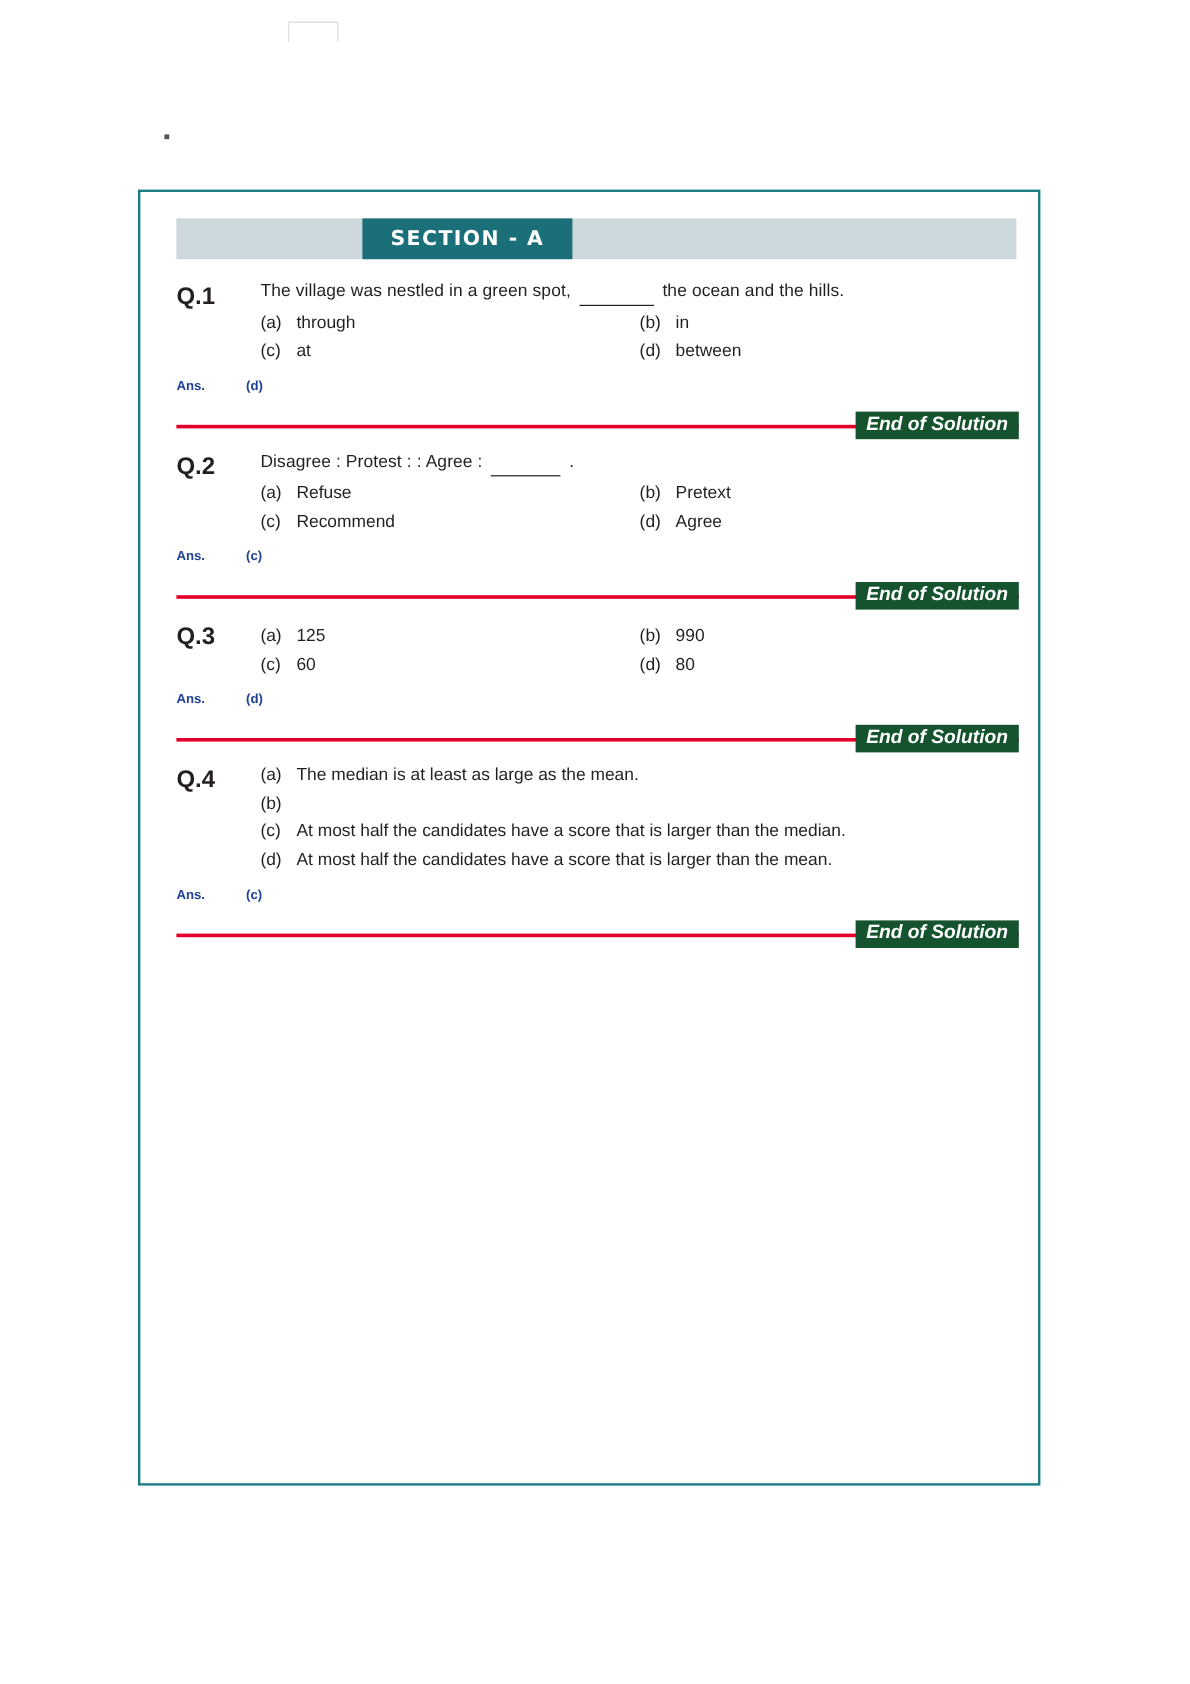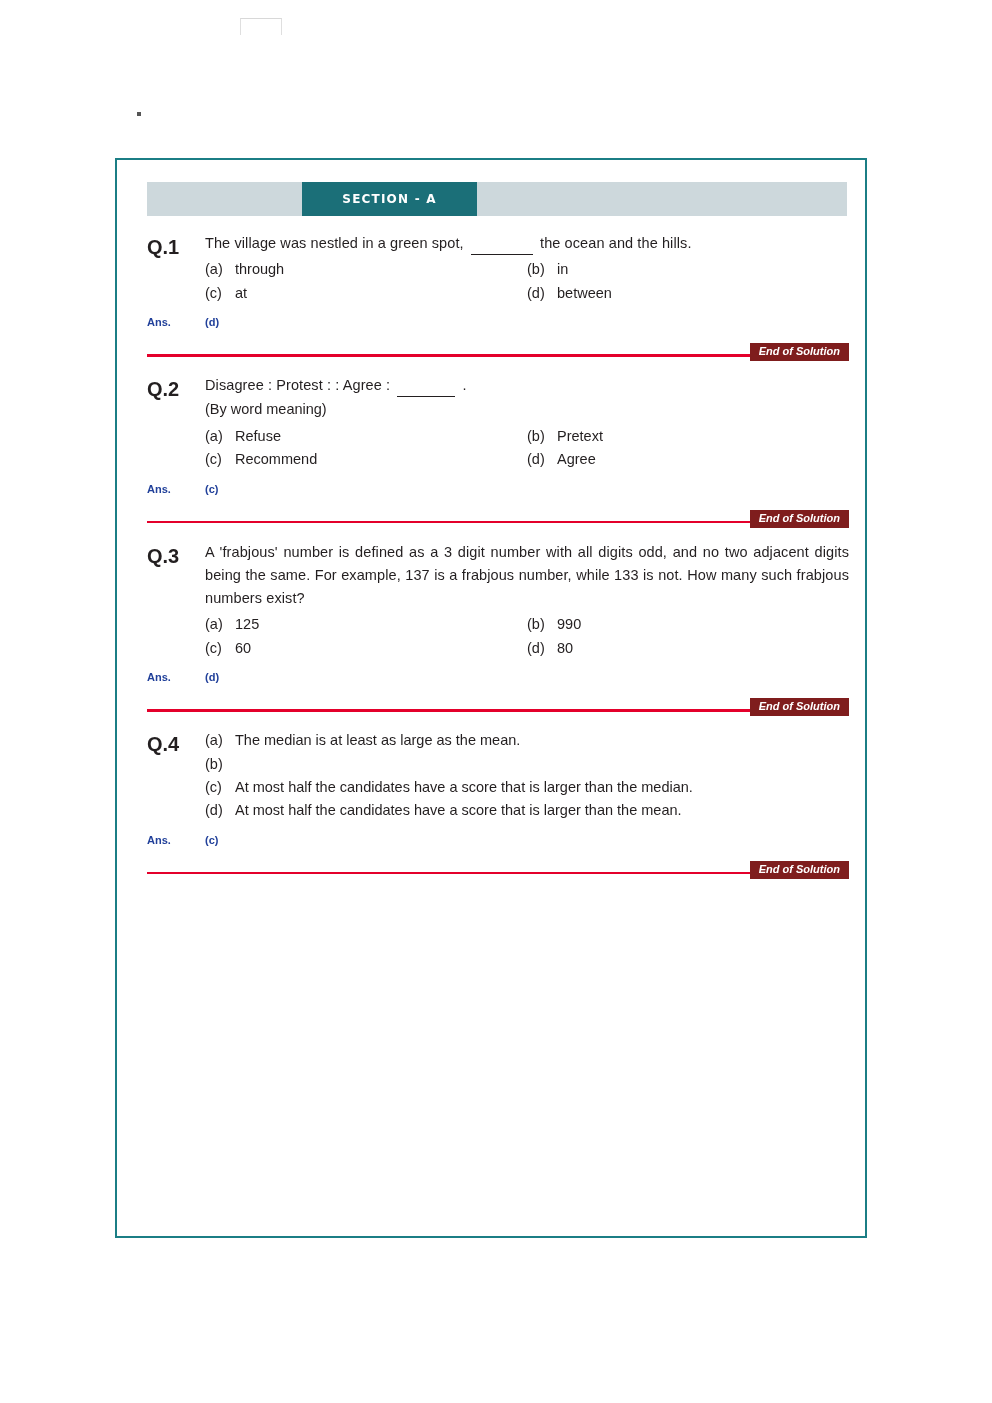--- a/index.html
+++ b/index.html
@@ -57,21 +57,21 @@
     height: 34px;
     background: #cdd8dc;
   }
   .section-tab {
     position: absolute;
     left: 155px; top: 0px;
     width: 175px;
     height: 34px;
     background: #1b6f78;
     color: #ffffff;
-    font-size: 12px;
+    font-size: 17px;
     font-weight: bold;
     letter-spacing: 1.2px;
     display: flex;
     align-items: center;
     justify-content: center;
     font-family: "DejaVu Sans", sans-serif;
   }
 
   .content {
     position: absolute;
@@ -95,20 +95,21 @@
     font-size: 20px;
     font-weight: bold;
     color: #231f20;
     line-height: 1.55;
   }
   .qbody {
     flex: 1 1 auto;
     font-size: 14.5px;
     line-height: 1.6;
     color: #231f20;
+    margin-left: 12px;
   }
   .qtext {
     text-align: justify;
     letter-spacing: 0.1px;
   }
   .blank {
     display: inline-block;
     border-bottom: 1.5px solid #231f20;
     width: 62px;
     vertical-align: bottom;
@@ -162,23 +163,23 @@
     position: absolute;
     left: 0; right: 0;
     top: 14px;
     height: 2.5px;
     background: #e4002b;
   }
   .eos-tag {
     position: absolute;
     right: 0;
     top: 3px;
-    background: #7f1d1d;
+    background: #14532d;
     color: #ffffff;
-    font-size: 11px;
+    font-size: 16px;
     font-style: italic;
     font-weight: bold;
     padding: 3px 9px 4px 9px;
     line-height: 1;
   }
 </style>
 </head>
 <body>
 
 <div class="page">
@@ -235,21 +236,20 @@
 
       <div class="qblock">
         <div class="qrow">
           <div class="qnum">Q.2</div>
           <div class="qbody">
             <div class="qtext">
               <span>Disagree : Protest : : Agree :</span>
               <span class="blank short"></span>
               <span>.</span>
             </div>
-            <div class="subline">(By word meaning)</div>
             <div class="opts-grid">
               <div class="opt">
                 <span class="lbl">(a)</span>
                 <span>Refuse</span>
               </div>
               <div class="opt">
                 <span class="lbl">(b)</span>
                 <span>Pretext</span>
               </div>
               <div class="opt">
@@ -270,21 +270,20 @@
         <div class="eos-wrap">
           <div class="eos-line"></div>
           <div class="eos-tag">End of Solution</div>
         </div>
       </div>
 
       <div class="qblock">
         <div class="qrow">
           <div class="qnum">Q.3</div>
           <div class="qbody">
-            <div class="qtext">A 'frabjous' number is defined as a 3 digit number with all digits odd, and no two adjacent digits being the same. For example, 137 is a frabjous number, while 133 is not. How many such frabjous numbers exist?</div>
             <div class="opts-grid">
               <div class="opt">
                 <span class="lbl">(a)</span>
                 <span>125</span>
               </div>
               <div class="opt">
                 <span class="lbl">(b)</span>
                 <span>990</span>
               </div>
               <div class="opt">

